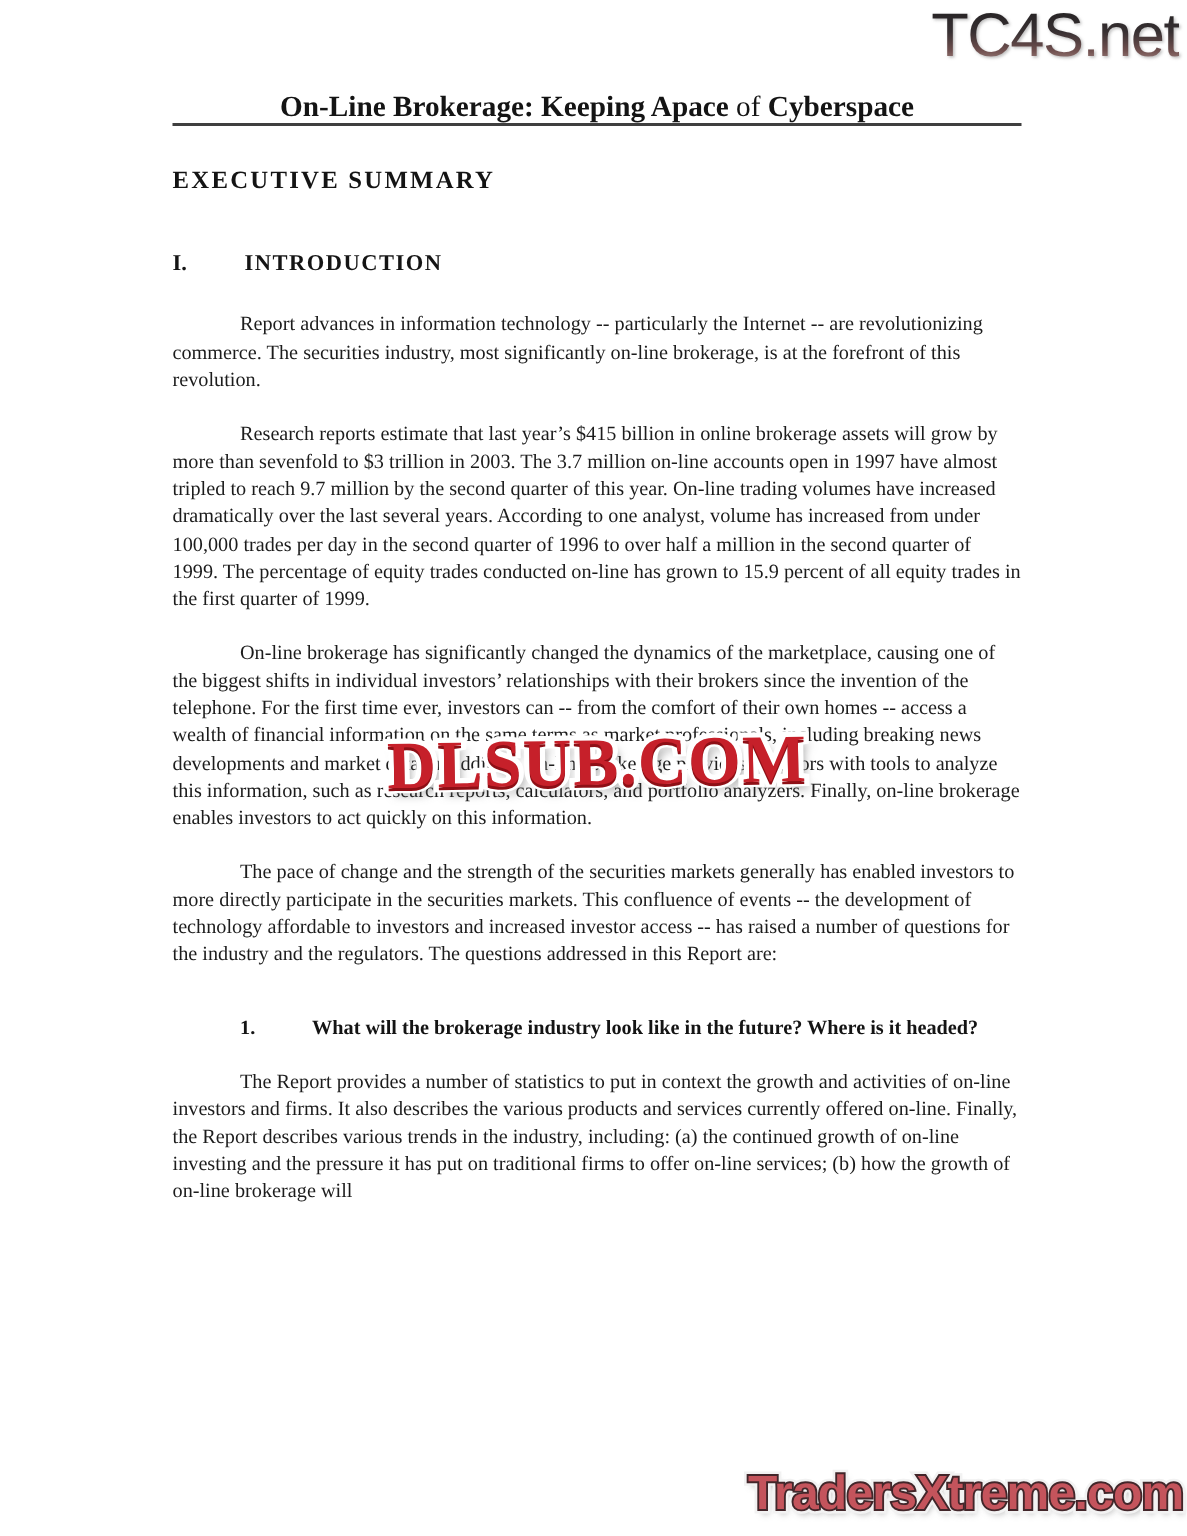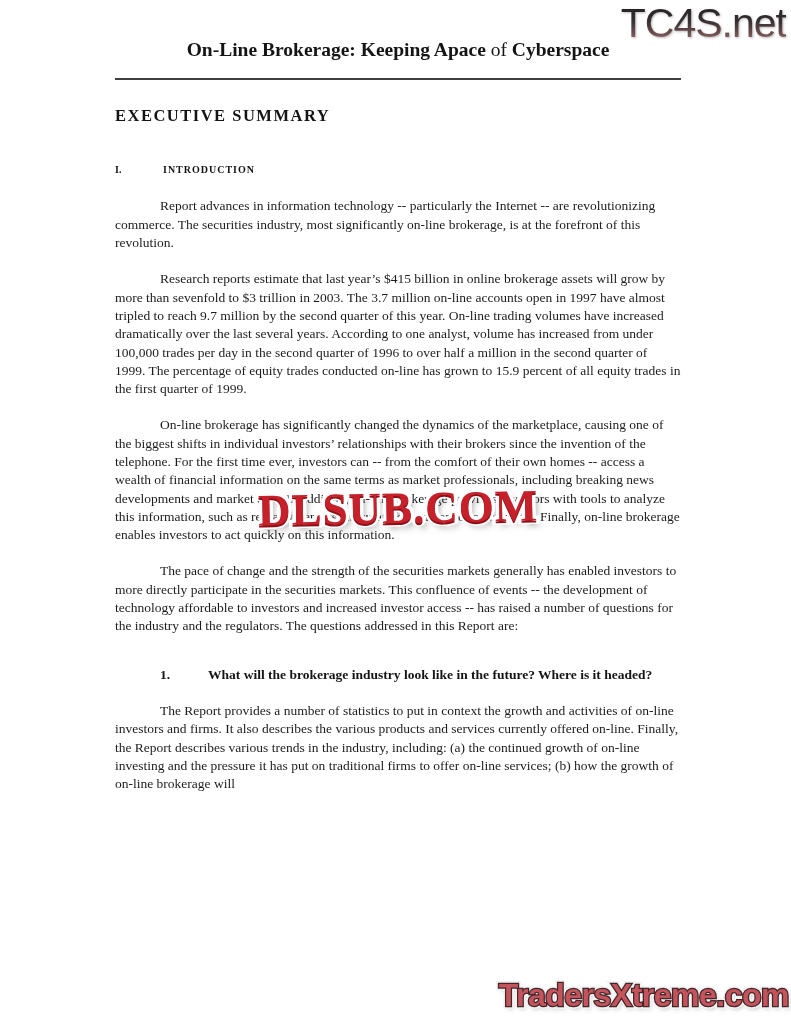--- a/index.html
+++ b/index.html
@@ -10,42 +10,42 @@
     overflow: hidden;
     font-family: "Liberation Serif", serif;
     color: #1c1c1c;
   }
   .content {
     position: absolute;
     left: 115px; top: 0;
     width: 566px;
   }
   h1.doc-title {
-    margin: 39px 0 0 0;
+    margin: 61px 0 0 0;
     font-size: 19.5px;
     line-height: 1.1;
     text-align: center;
     font-weight: bold;
-    padding-bottom: 18px;
+    padding-bottom: 0;
     border-bottom: 2px solid #3f3f3f;
     color: #141414;
   }
   h1.doc-title .regular-word { font-weight: normal; }
   h2.doc-subtitle {
     margin: 26px 0 0 0;
     text-align: left;
     font-size: 16.5px;
     letter-spacing: 1.5px;
     font-weight: bold;
     color: #141414;
   }
   .section-heading {
     margin-top: 38px;
     font-weight: bold;
-    font-size: 10px;
+    font-size: 15px;
     letter-spacing: 1px;
     color: #141414;
   }
   .section-heading .section-num {
     display: inline-block;
     width: 48px;
     letter-spacing: 0;
   }
   p.body-para {
     font-size: 13.5px;

